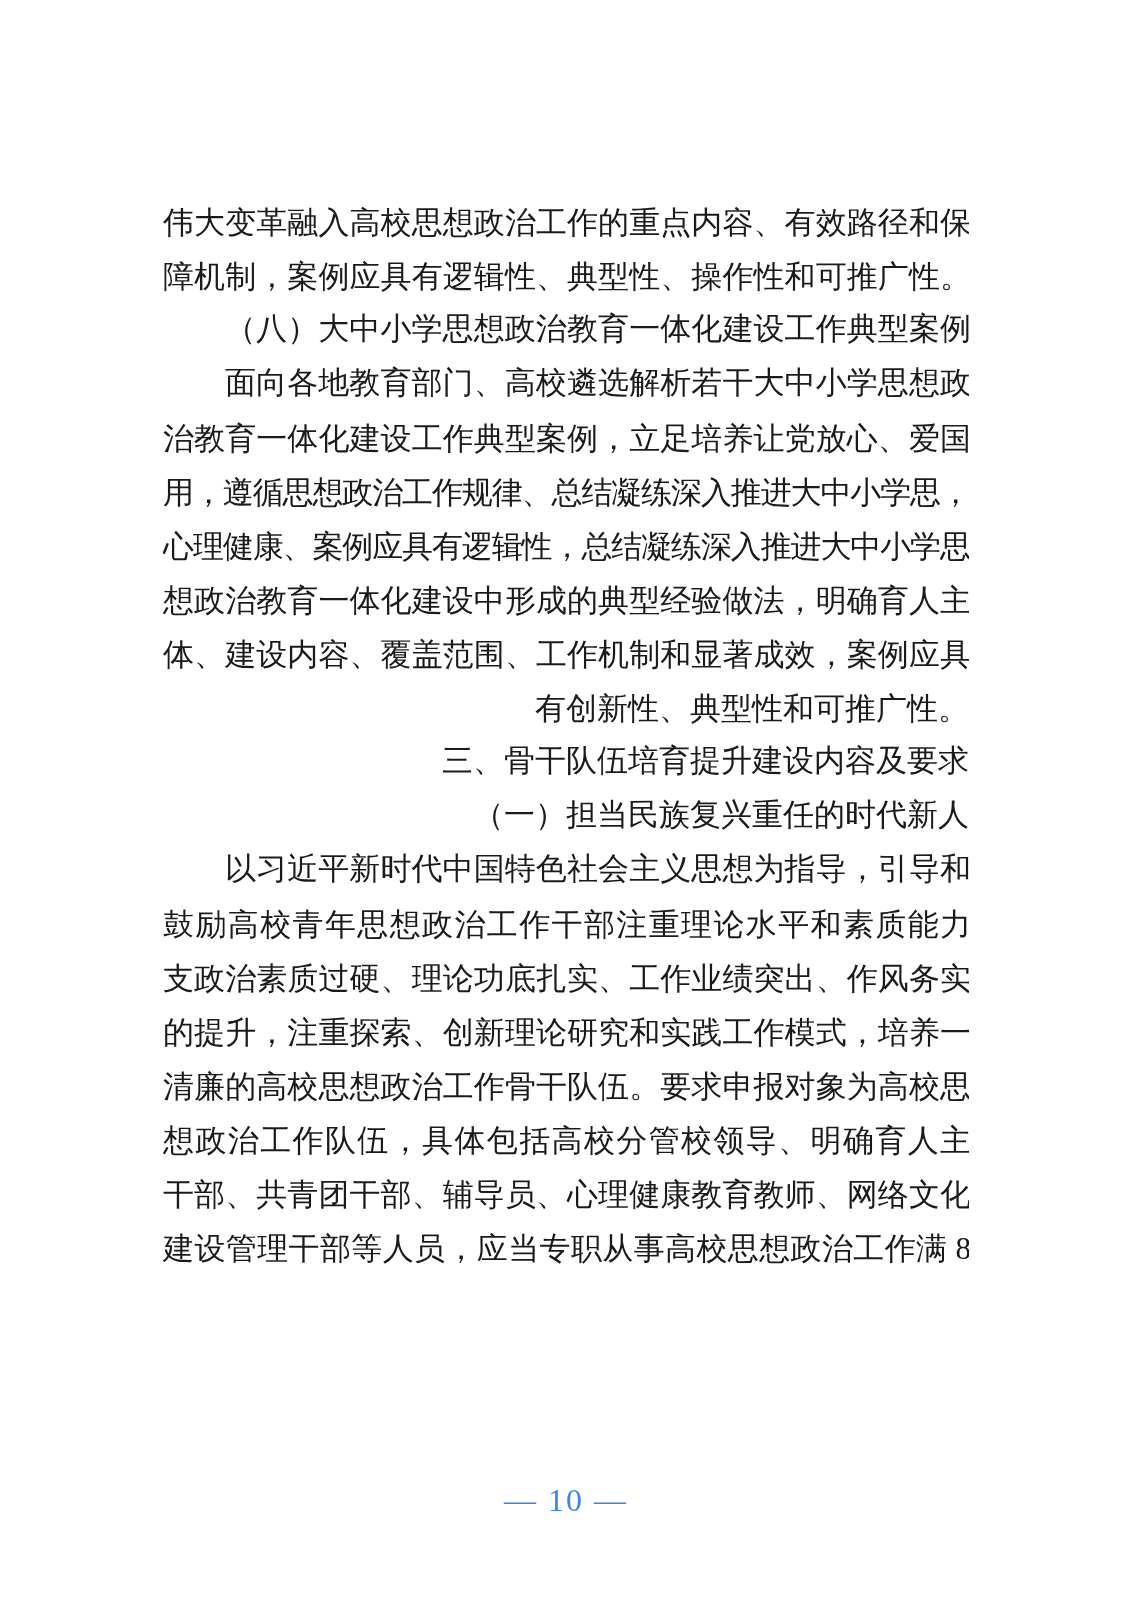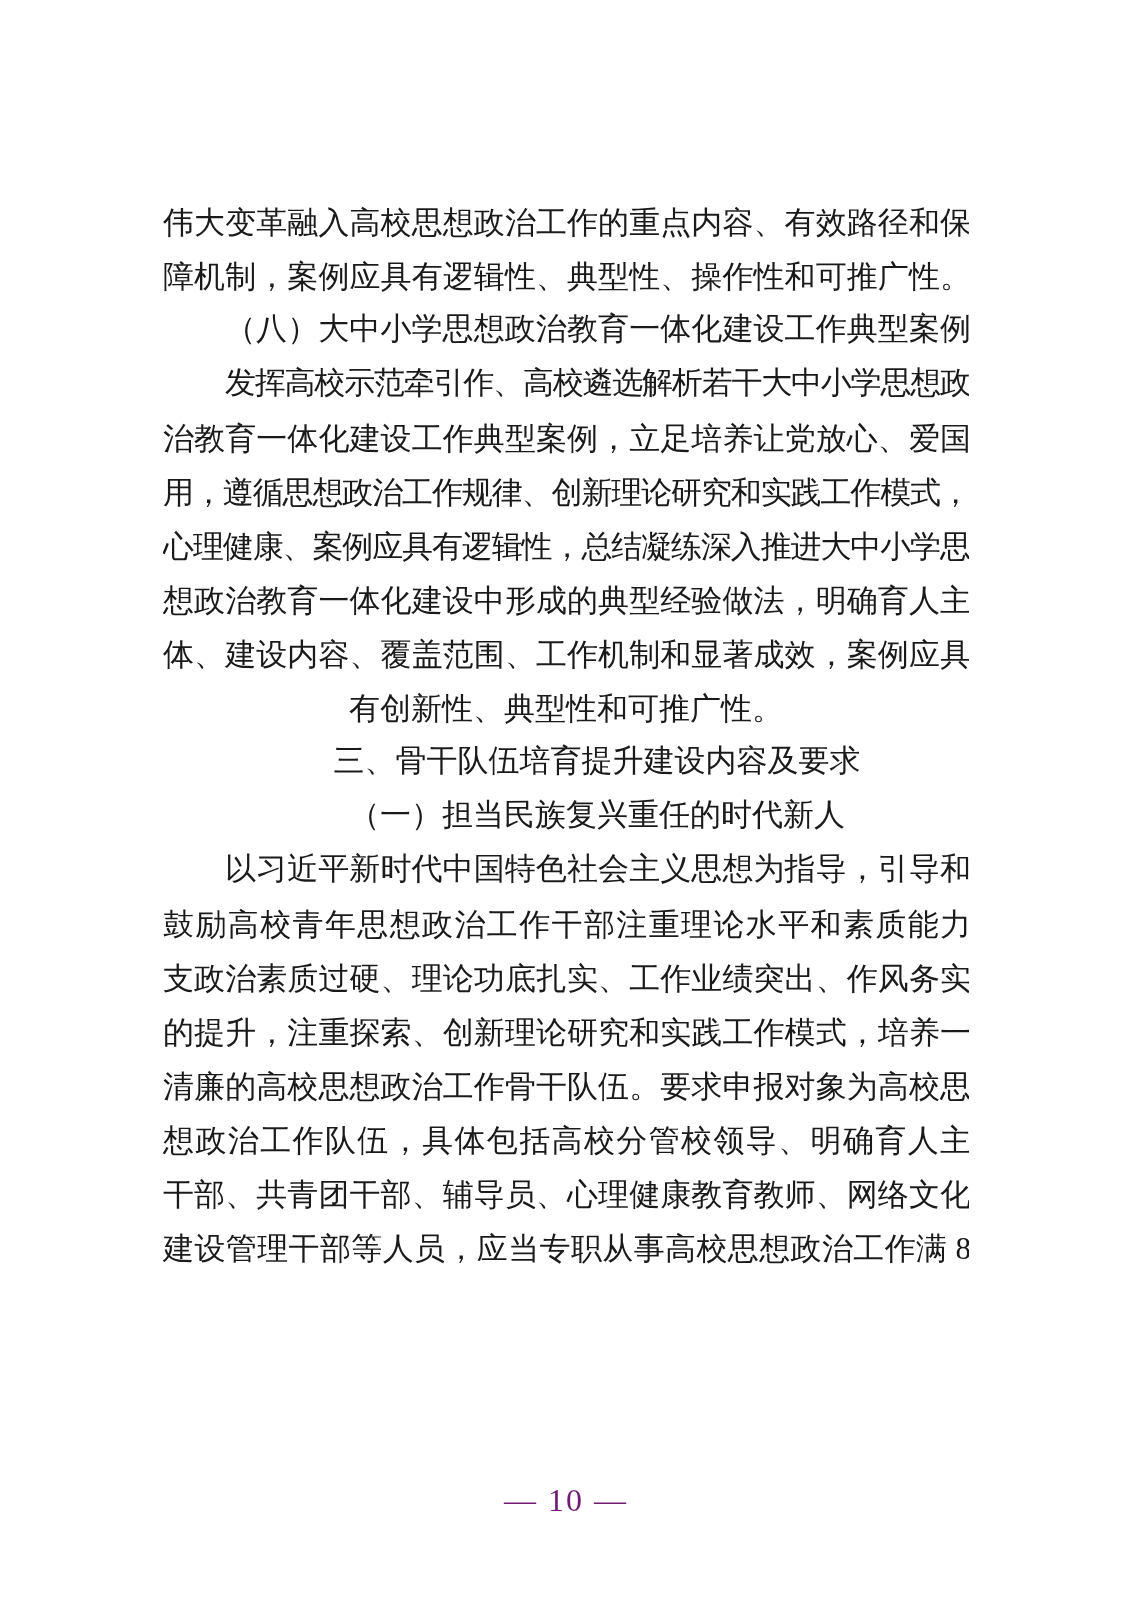--- a/index.html
+++ b/index.html
@@ -20,21 +20,21 @@
     position: absolute;
     left: 163px;
     top: 196px;
     width: 806px;
   }
   .line {
     font-size: 31px;
     line-height: 54px;
     height: 54px;
     white-space: nowrap;
-    text-align: center;
+    text-align: right;
     font-weight: 400;
   }
   
   .line.j {
     white-space: normal;
     text-align: justify;
     text-align-last: justify;
     letter-spacing: -2px;
     overflow: hidden;
   }
@@ -44,35 +44,35 @@
     font-family: Liberation Mono, monospace;
   }
   .footer {
     position: absolute;
     top: 1480px;
     left: 0;
     width: 1132px;
     text-align: center;
     font-size: 32px;
     line-height: 40px;
-    color: #701a75;
+    color: #3b82f6;
     letter-spacing: 2px;
   }
 </style>
 </head>
 <body>
 
 <div class="page">
   <div class="content">
     <div class="line j">伟大变革融入高校思想政治工作的重点内容、有效路径和保</div>
     <div class="line j">障机制，案例应具有逻辑性、典型性、操作性和可推广性。</div>
     <div class="line i j">（八）大中小学思想政治教育一体化建设工作典型案例</div>
-    <div class="line i j">发挥高校示范牵引作、高校遴选解析若干大中小学思想政</div>
+    <div class="line i j">面向各地教育部门、高校遴选解析若干大中小学思想政</div>
     <div class="line j">治教育一体化建设工作典型案例，立足培养让党放心、爱国</div>
-    <div class="line j">用，遵循思想政治工作规律、创新理论研究和实践工作模式，</div>
+    <div class="line j">用，遵循思想政治工作规律、总结凝练深入推进大中小学思，</div>
     <div class="line j">心理健康、案例应具有逻辑性，总结凝练深入推进大中小学思</div>
     <div class="line j">想政治教育一体化建设中形成的典型经验做法，明确育人主</div>
     <div class="line j">体、建设内容、覆盖范围、工作机制和显著成效，案例应具</div>
     <div class="line">有创新性、典型性和可推广性。</div>
     <div class="line i">三、骨干队伍培育提升建设内容及要求</div>
     <div class="line i">（一）担当民族复兴重任的时代新人</div>
     <div class="line i j">以习近平新时代中国特色社会主义思想为指导，引导和</div>
     <div class="line j">鼓励高校青年思想政治工作干部注重理论水平和素质能力</div>
     <div class="line j">支政治素质过硬、理论功底扎实、工作业绩突出、作风务实</div>
     <div class="line j">的提升，注重探索、创新理论研究和实践工作模式，培养一</div>

